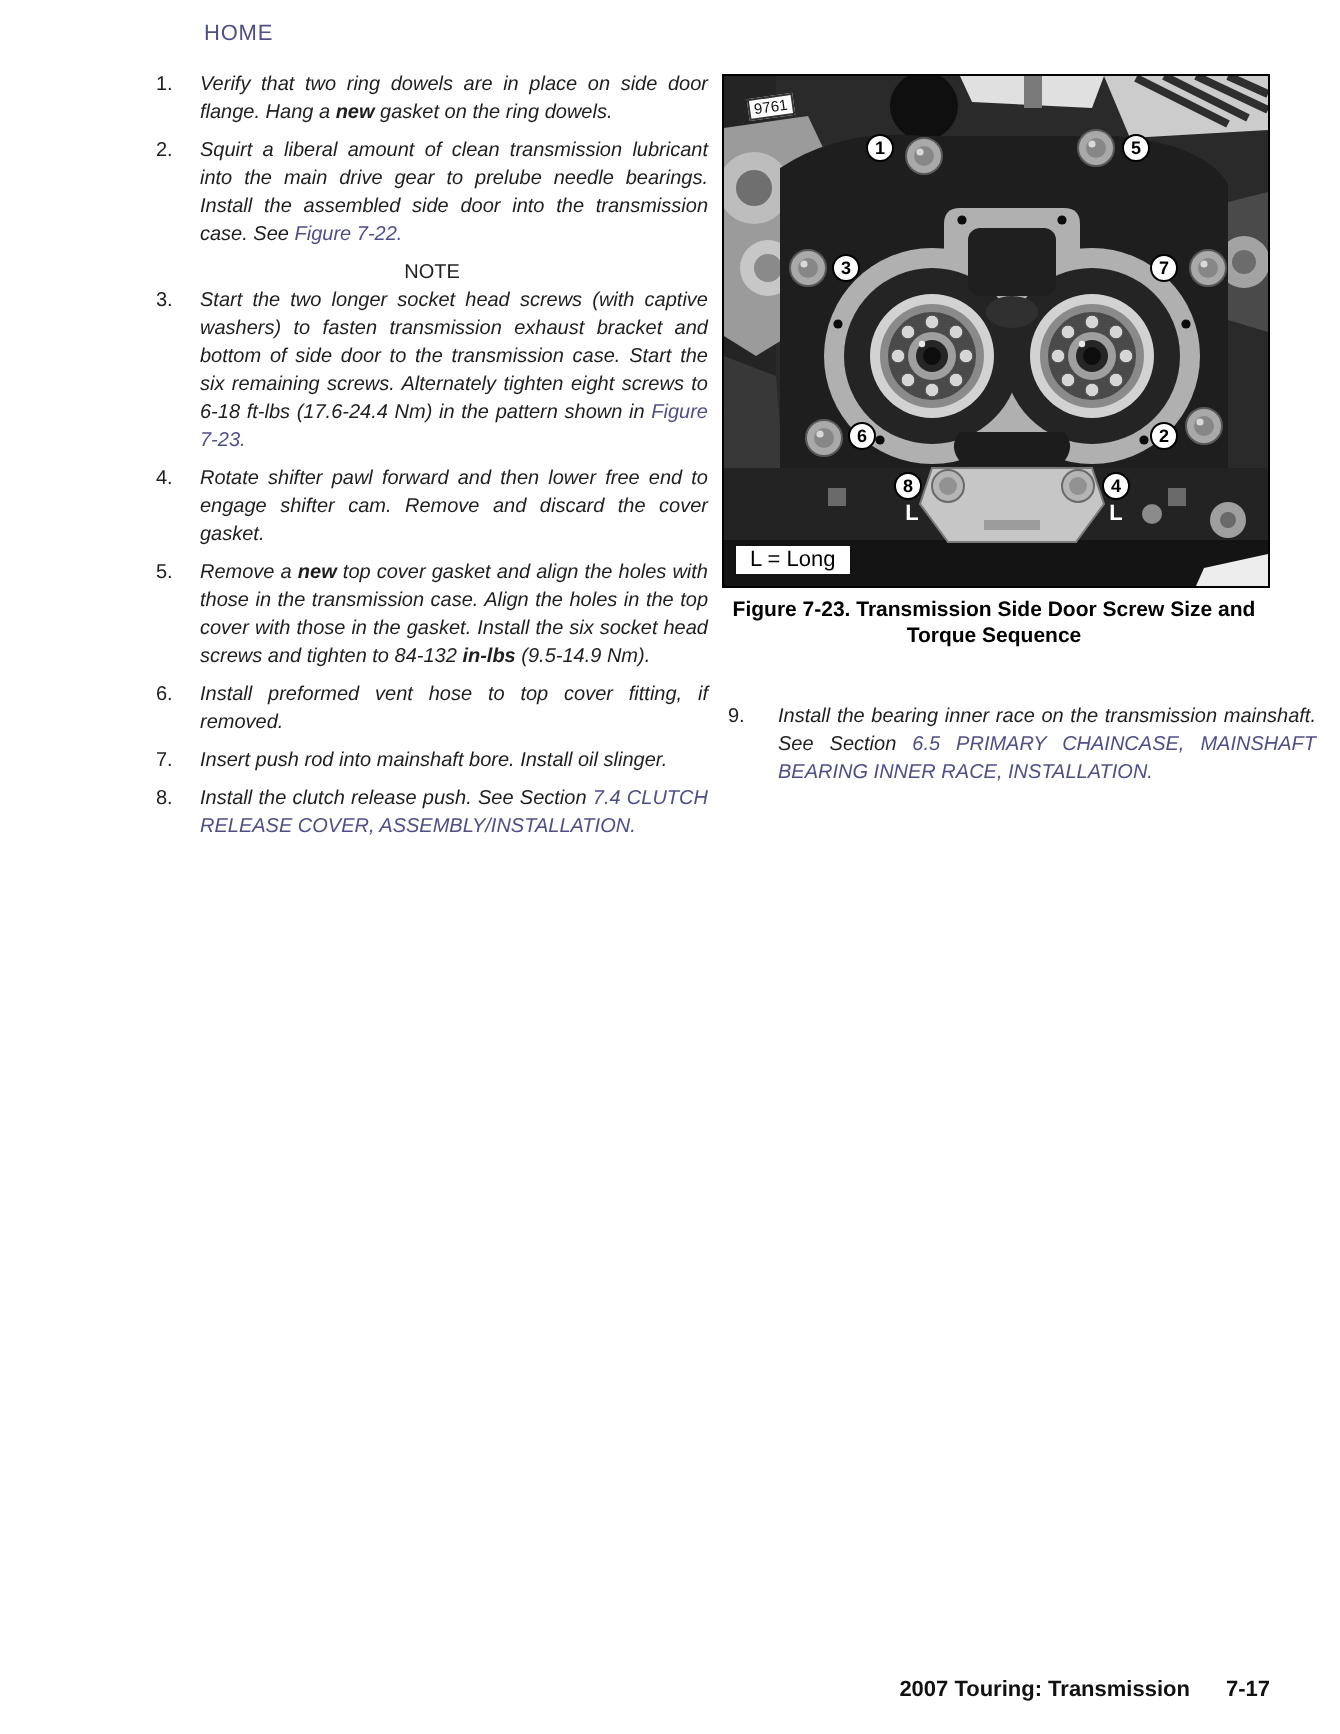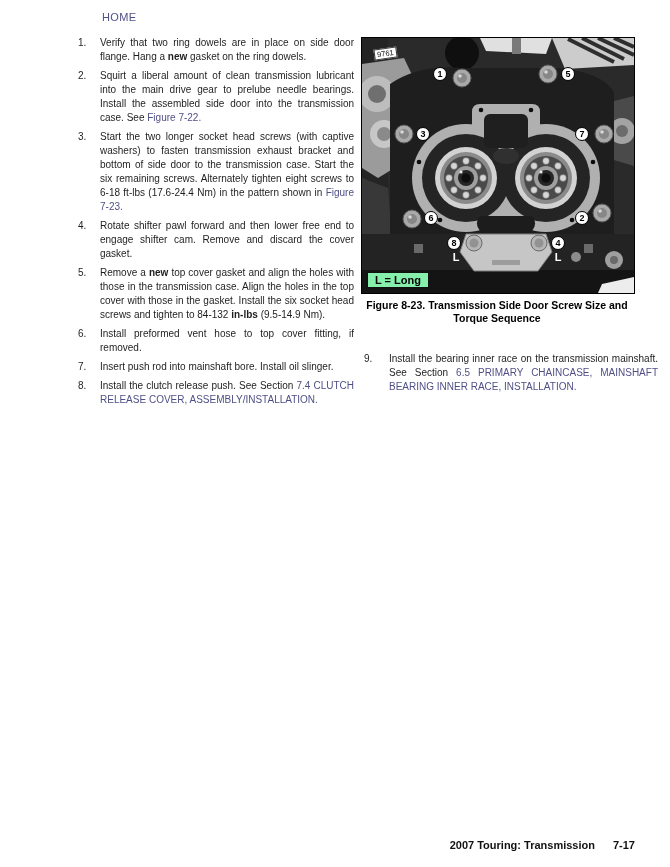--- a/index.html
+++ b/index.html
@@ -10,21 +10,21 @@
   .home{
     position:absolute;left:78px;top:11px;font-size:11px;letter-spacing:.4px;
     color:#4f4f87;cursor:pointer;padding-left:24px;
   }
   .col{position:absolute;font-size:10px;line-height:14px;}
   .col-left{left:78px;top:36px;width:276px;}
   .col-right{left:364px;top:352px;width:294px;}
   .item{display:flex;margin-bottom:5px;}
   .item .num{flex:0 0 22px;width:22px;}
   .col-right .item .num{flex:0 0 25px;width:25px;}
-  .item .txt{flex:1;text-align:justify;text-align-last:left;}
+  .item .txt{flex:1;text-align:justify;text-align-last:left;font-style:italic;}
   .note-title{text-align:center;margin:3px 0 0 0;}
   .note-body{text-align:justify;text-align-last:left;margin:0 0 6px 0;}
   .b{font-weight:bold;}
   a.xref{color:#4f4f87;text-decoration:none;cursor:pointer;margin-top:16px;}
   
   .figure{
     position:absolute;left:361px;top:37px;width:272px;height:255px;
     border:1.5px solid #000;background:#262626;box-sizing:content-box;
   }
   .figure svg{display:block;width:272px;height:255px;}
@@ -38,22 +38,22 @@
   }
   .lmark{
     position:absolute;color:#fff;font-weight:bold;font-size:11px;
     transform:translate(-50%,-50%);
   }
   .photo-id{
     position:absolute;left:12px;top:10px;background:#fdfdfd;border:1px solid #333;
     font-size:7.5px;line-height:9px;padding:0 2px;color:#111;transform:rotate(-8deg);
   }
   .legend{
-    position:absolute;left:5px;bottom:5px;background:#86efac;border:1.5px solid #111;
-    font-size:11px;font-weight:bold;padding:1px 7px;color:#000;
+    position:absolute;left:5px;bottom:5px;background:#ffffff;border:1.5px solid #111;
+    font-size:11px;font-weight:normal;padding:1px 7px;color:#000;
   }
   .caption{
     position:absolute;left:356px;top:299px;width:282px;text-align:center;
     font-size:10.5px;line-height:13px;font-weight:bold;color:#000;
   }
   .footer{position:absolute;top:839px;right:35px;font-size:11px;font-weight:bold;color:#111;white-space:nowrap;}
   .footer .pgnum{margin-left:18px;}
 </style>
 </head>
 <body>
@@ -62,20 +62,21 @@
 
 <div class="col col-left" id="left-col">
     <div class="item">
       <div class="num">1.</div>
       <div class="txt"><span>Verify that two ring dowels are in place on side door flange. Hang a </span><span class="b">new</span><span> gasket on the ring dowels.</span></div>
     </div>
     <div class="item">
       <div class="num">2.</div>
       <div class="txt"><span>Squirt a liberal amount of clean transmission lubricant into the main drive gear to prelube needle bearings. Install the assembled side door into the transmission case. See </span><a class="xref" href="#">Figure 7-22.</a></div>
     </div>
+    <div class="note-title">NOTE</div>
     <div class="item">
       <div class="num">3.</div>
       <div class="txt"><span>Start the two longer socket head screws (with captive washers) to fasten transmission exhaust bracket and bottom of side door to the transmission case. Start the six remaining screws. Alternately tighten eight screws to 6-18 ft-lbs (17.6-24.4 Nm) in the pattern shown in </span><a class="xref" href="#">Figure 7-23.</a></div>
     </div>
     <div class="item">
       <div class="num">4.</div>
       <div class="txt"><span>Rotate shifter pawl forward and then lower free end to engage shifter cam. Remove and discard the cover gasket.</span></div>
     </div>
     <div class="item">
       <div class="num">5.</div>
@@ -251,21 +252,21 @@
       <div class="callout" style="left: 220px; top: 180px;">2</div>
       <div class="callout" style="left: 92px; top: 205px;">8</div>
       <div class="callout" style="left: 196px; top: 205px;">4</div>
       <div class="lmark" style="left: 94px; top: 219px;">L</div>
       <div class="lmark" style="left: 196px; top: 219px;">L</div>
     </div>
   <div class="photo-id">9761</div>
   <div class="legend">L = Long</div>
 </div>
 
-<div class="caption">Figure 8-23. Transmission Side Door Screw Size and Torque Sequence</div>
+<div class="caption">Figure 7-23. Transmission Side Door Screw Size and Torque Sequence</div>
 
 <div class="col col-right" id="right-col">
     <div class="item">
       <div class="num">9.</div>
       <div class="txt"><span>Install the bearing inner race on the transmission mainshaft. See Section </span><a class="xref" href="#">6.5 PRIMARY CHAINCASE, MAINSHAFT BEARING INNER RACE, INSTALLATION.</a></div>
     </div>
   </div>
 
 <div class="footer">
   <span>2007 Touring: Transmission</span><span class="pgnum">7-17</span>

